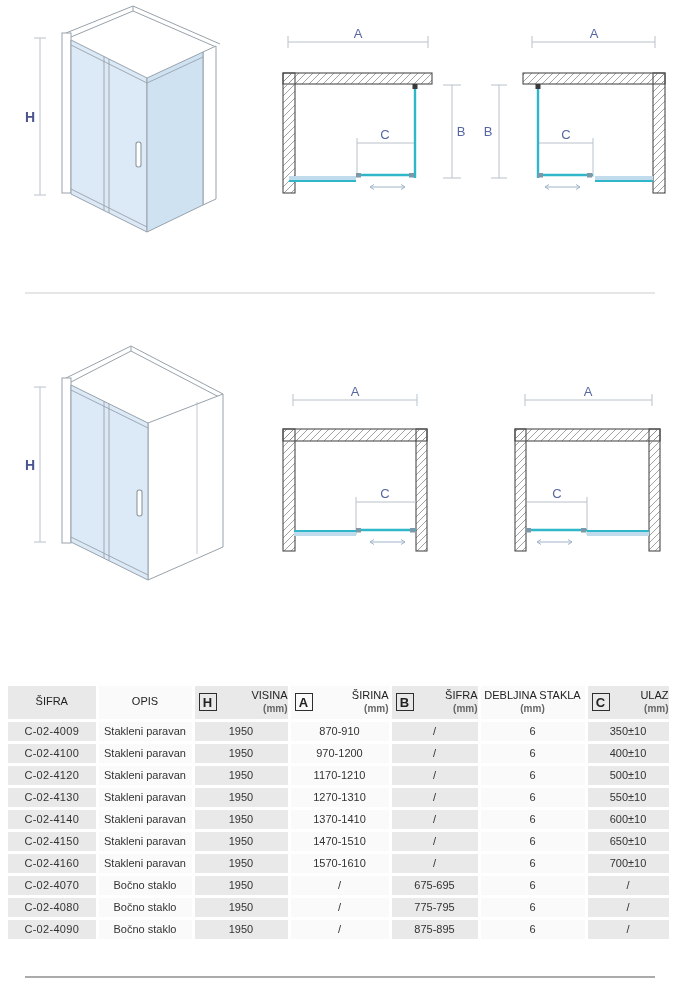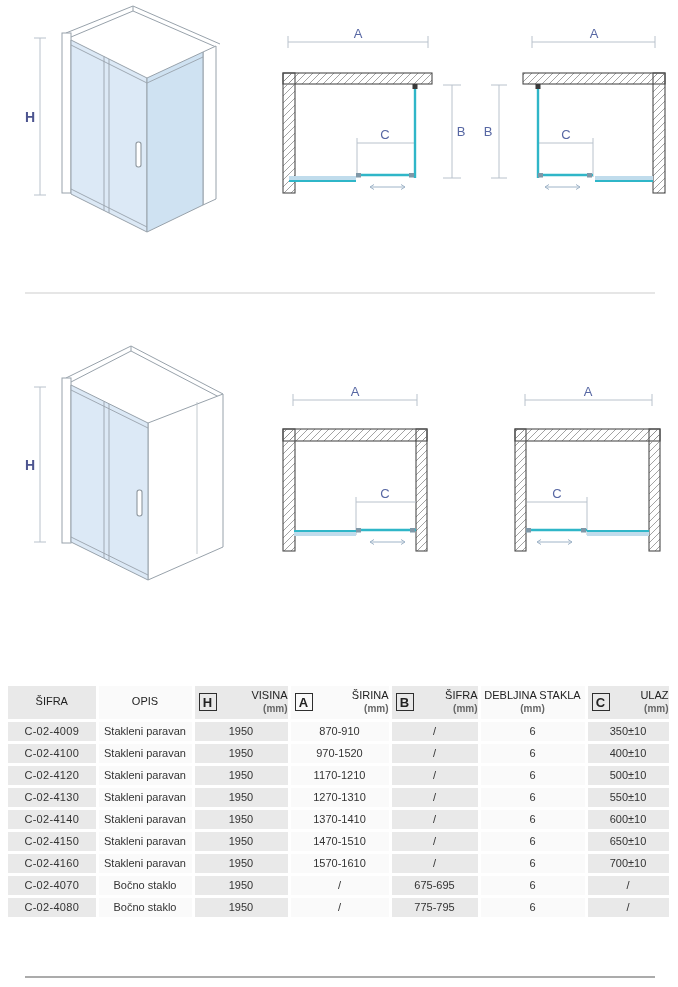--- a/index.html
+++ b/index.html
@@ -302,21 +302,21 @@
       <td>1950</td>
       <td>870-910</td>
       <td>/</td>
       <td>6</td>
       <td>350±10</td>
     </tr>
         <tr>
       <td>C-02-4100</td>
       <td>Stakleni paravan</td>
       <td>1950</td>
-      <td>970-1520</td>
+      <td>970-1200</td>
       <td>/</td>
       <td>6</td>
       <td>400±10</td>
     </tr>
         <tr>
       <td>C-02-4120</td>
       <td>Stakleni paravan</td>
       <td>1950</td>
       <td>1170-1210</td>
       <td>/</td>
@@ -370,17 +370,26 @@
     </tr>
         <tr>
       <td>C-02-4080</td>
       <td>Bočno staklo</td>
       <td>1950</td>
       <td>/</td>
       <td>775-795</td>
       <td>6</td>
       <td>/</td>
     </tr>
+        <tr>
+      <td>C-02-4090</td>
+      <td>Bočno staklo</td>
+      <td>1950</td>
+      <td>/</td>
+      <td>875-895</td>
+      <td>6</td>
+      <td>/</td>
+    </tr>
       </tbody>
   </table>
 
   <div class="bottom-line"></div>
 </div>
 
 </body></html>

